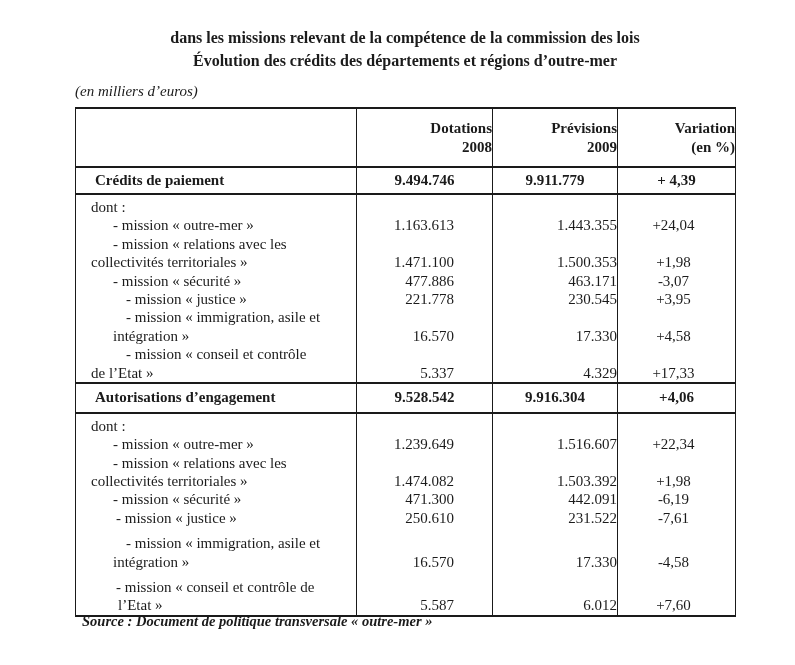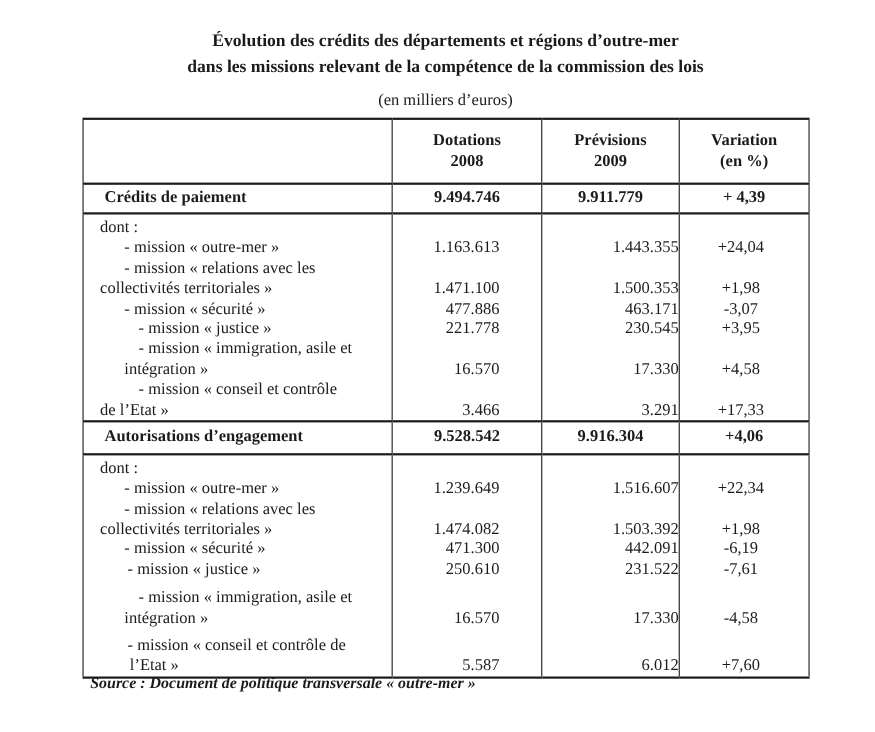--- a/index.html
+++ b/index.html
@@ -10,33 +10,33 @@
     color: #1b1b1b;
     position: relative;
     overflow: hidden;
   }
   .title-block {
     position: absolute; left: 75px; top: 26px; width: 660px;
     text-align: center; font-weight: bold; font-size: 16px; line-height: 23px;
   }
   .unit-note {
     position: absolute; left: 75px; top: 83px; width: 660px;
-    text-align: center; font-size: 15px;
+    text-align: left; font-style: italic; font-size: 15px;
   }
   table.main {
     position: absolute; left: 75px; top: 107px; width: 660px;
     border-collapse: collapse; table-layout: fixed;
   }
   table.main td {
     border-left: 1.5px solid #1a1a1a; border-right: 1.5px solid #1a1a1a;
     border-top: 2px solid #1a1a1a; border-bottom: 2px solid #1a1a1a;
     font-size: 15px; vertical-align: middle;
   }
   tr.hdr { height: 59px; }
-  tr.hdr td { text-align: center; font-weight: bold; line-height: 18.5px; }
+  tr.hdr td { text-align: right; font-weight: bold; line-height: 18.5px; }
   tr.summary { height: 27px; }
   tr.summary td { font-weight: bold; text-align: center; }
   tr.summary td.c-label { text-align: left; padding-left: 19px; }
   tr.summary.aut { height: 30px; }
   tr.block { }
   tr.block td { vertical-align: top; padding-top: 3px; }
   tr.block.b1 { height: 186px; }
   tr.block.b2 { height: 201px; }
   td.c-label { padding-left: 15px; }
   td.c-dot  { text-align: right; padding-right: 38px; margin-top: 36px; }
@@ -50,22 +50,22 @@
   .g { margin-top: 7px; }
   .source-note {
     position: absolute; left: 82px; top: 613px;
     font-style: italic; font-size: 14.5px; font-weight: bold;
   }
 </style>
 </head>
 <body>
 
 <div class="title-block">
+  <div>dans les missions relevant de la compétence de la commission des lois</div>
   <div>Évolution des crédits des départements et régions d’outre-mer</div>
-  <div>dans les missions relevant de la compétence de la commission des lois</div>
 </div>
 
 <div class="unit-note">(en milliers d’euros)</div>
 
 <table class="main">
   <colgroup>
     <col style="width:281px">
       <col style="width:136px">
       <col style="width:125px">
       <col style="width:118px">
@@ -111,33 +111,33 @@
     <td class="c-dot">
       <div class="ln"></div>
       <div class="ln">1.163.613</div>
       <div class="ln"></div>
       <div class="ln">1.471.100</div>
       <div class="ln">477.886</div>
       <div class="ln">221.778</div>
       <div class="ln"></div>
       <div class="ln">16.570</div>
       <div class="ln"></div>
-      <div class="ln">3.466</div>
+      <div class="ln">5.337</div>
     </td>
     <td class="c-prev">
       <div class="ln"></div>
       <div class="ln">1.443.355</div>
       <div class="ln"></div>
       <div class="ln">1.500.353</div>
       <div class="ln">463.171</div>
       <div class="ln">230.545</div>
       <div class="ln"></div>
       <div class="ln">17.330</div>
       <div class="ln"></div>
-      <div class="ln">3.291</div>
+      <div class="ln">4.329</div>
     </td>
     <td class="c-var">
       <div class="ln"></div>
       <div class="ln">+24,04</div>
       <div class="ln"></div>
       <div class="ln">+1,98</div>
       <div class="ln">-3,07</div>
       <div class="ln">+3,95</div>
       <div class="ln"></div>
       <div class="ln">+4,58</div>

